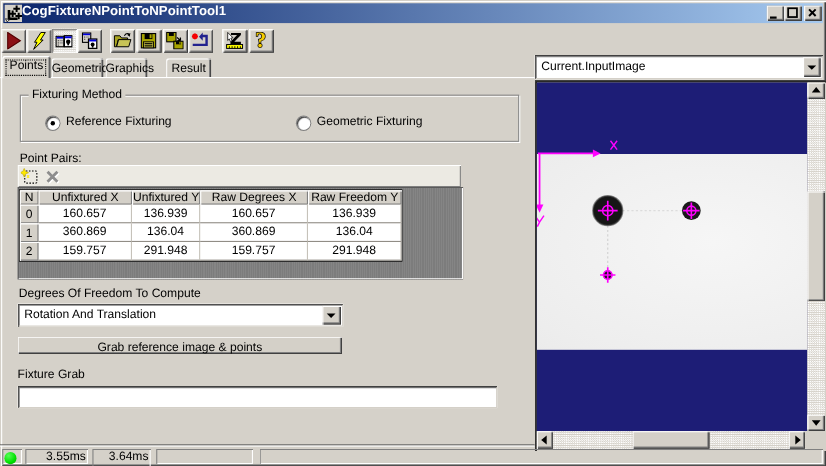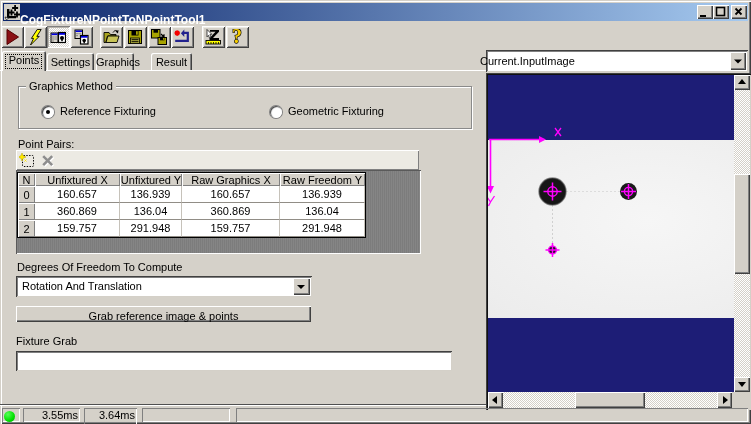--- a/index.html
+++ b/index.html
@@ -5,21 +5,21 @@
   html,body{margin:0;padding:0;}
   body{width:751px;height:424px;position:relative;overflow:hidden;
        background:#d5d1c9;font-family:"Liberation Sans",sans-serif;
        font-size:11px;color:#000;}
   .abs{position:absolute;}
   .win{width:751px;height:424px;position:absolute;left:0;top:0;
        box-shadow:inset 1px 1px 0 #d4d0c8, inset 2px 2px 0 #ffffff,
                   inset -1px -1px 0 #404040, inset -2px -2px 0 #808080;}
   .titlebar{left:3px;top:3px;width:745px;height:18px;
        background:linear-gradient(to right,#0a246a,#a6caf0);}
-  .title-text{left:17px;top:10px;color:#fff;font-weight:bold;font-size:12px;line-height:15px;white-space:nowrap;}
+  .title-text{left:17px;top:0;color:#fff;font-weight:bold;font-size:12px;line-height:15px;white-space:nowrap;}
   .capbtn{width:16px;height:14px;top:2px;background:#d4d0c8;
        box-shadow:inset 1px 1px 0 #fff, inset -1px -1px 0 #404040, inset -2px -2px 0 #808080;
        text-align:center;}
   .tbtn{top:26px;width:23px;height:22px;background:#d4d0c8;
        box-shadow:inset 1px 1px 0 #fff, inset -1px -1px 0 #404040, inset 2px 2px 0 #eceae4, inset -2px -2px 0 #808080;}
   .tbtn svg{position:absolute;left:3px;top:3px;}
   .tbtn.pressed{background-image:conic-gradient(#fff 0 25%, #d9d6cf 0 50%, #fff 0 75%, #d9d6cf 0);
        background-size:2px 2px;
        box-shadow:inset 1px 1px 0 #808080, inset -1px -1px 0 #fff, inset 2px 2px 0 #b8b4ac;}
   .tab{top:53px;height:18px;background:#d4d0c8;
@@ -156,27 +156,27 @@
     <path d="M2 0.5 L6.8 5.3 L4.9 5.7 L6 8.2 L4.5 8.9 L3.4 6.4 L2 7.8 Z" fill="#fff" stroke="#000" stroke-width="0.7"></path>
   </svg>
 </div>
 <div class="abs tbtn" style="left:226px;">
   <svg width="16" height="16">
     <text x="8" y="13.5" text-anchor="middle" font-family="Liberation Serif, serif" font-size="20" font-weight="bold" fill="#f5cc00" stroke="#000" stroke-width="1.3" paint-order="stroke">?</text>
   </svg>
 </div>
 
 <div class="abs tab active" style="left:2px;width:44px;"><span style="position:absolute;left:3px;top:3px;right:4px;bottom:2px;border:1px dotted #000;"></span>Points</div>
-<div class="abs tab" style="left:47px;width:47px;">Settings</div>
+<div class="abs tab" style="left:47px;width:47px;">Geometric</div>
 <div class="abs tab" style="left:96px;width:38px;">Graphics</div>
 <div class="abs tab" style="left:151px;width:41px;">Result</div>
 <div class="abs" style="left:0px;top:70px;width:486px;height:1px;background:#fff;"></div>
 
 <div class="abs groupbox" style="left:18px;top:86px;width:452px;height:41px;"></div>
-<div class="abs lbl" style="left:26px;top:80px;background:#d5d1c9;padding:0 3px;">Graphics Method</div>
+<div class="abs lbl" style="left:26px;top:80px;background:#d5d1c9;padding:0 3px;">Fixturing Method</div>
 <div class="abs" style="left:42px;top:106px;width:12px;height:12px;border-radius:50%;background:#fff;
      box-shadow:inset 1px 1px 1px #404040, inset -1px -1px 1px #fff, 0 0 0 1px #808080;"></div>
 <div class="abs" style="left:46px;top:110px;width:4px;height:4px;border-radius:50%;background:#000;"></div>
 <div class="abs lbl" style="left:60px;top:105px;">Reference Fixturing</div>
 <div class="abs" style="left:270px;top:106px;width:12px;height:12px;border-radius:50%;background:#fff;
      box-shadow:inset 1px 1px 1px #404040, inset -1px -1px 1px #fff, 0 0 0 1px #808080;"></div>
 <div class="abs lbl" style="left:288px;top:105px;">Geometric Fixturing</div>
 
 <div class="abs lbl" style="left:18px;top:138px;">Point Pairs:</div>
 <div class="abs" style="left:16px;top:150px;width:403px;height:20px;background:#eceae3;
@@ -193,21 +193,21 @@
 </div>
 <div class="abs" style="left:16px;top:170px;width:405px;height:84px;background:#818181;
      box-shadow:inset 1px 1px 0 #5a5a5a, inset -1px -1px 0 #fdfdfd;
      background-image:repeating-linear-gradient(90deg,#7c7c7c 0 1px,#858585 1px 2px);"></div>
 <table class="grid abs" style="left:17px;top:172px;">
   <tbody>
       <tr class="h">
         <td class="rh" style="width:17px;">N</td>
         <td style="width:85px;">Unfixtured X</td>
         <td style="width:62px;">Unfixtured Y</td>
-        <td style="width:98px;">Raw Graphics X</td>
+        <td style="width:98px;">Raw Degrees X</td>
         <td style="width:85px;">Raw Freedom Y</td>
       </tr>
   <tr>
         <td class="rh r2">0</td>
         <td class="d">160.657</td>
         <td class="d">136.939</td>
         <td class="d">160.657</td>
         <td class="d">136.939</td>
       </tr>
   <tr>
@@ -232,21 +232,21 @@
 <div class="abs lbl" style="left:22px;top:280px;">Rotation And Translation</div>
 <div class="abs btn3d" style="left:293px;top:278px;width:17px;height:17px;">
   <svg width="17" height="17">
       <path d="M4 7 L12 7 L8 11 Z" fill="#000"></path>
     </svg></div>
 <div class="abs btn3d" style="left:16px;top:306px;width:295px;height:16px;text-align:center;line-height:20px;">Grab reference image &amp; points</div>
 <div class="abs lbl" style="left:16px;top:335px;">Fixture Grab</div>
 <div class="abs sunken" style="left:16px;top:351px;width:436px;height:20px;"></div>
 
 <div class="abs sunken" style="left:486px;top:50px;width:262px;height:22px;"></div>
-<div class="abs lbl" style="left:480px;top:55px;">Current.InputImage</div>
+<div class="abs lbl" style="left:492px;top:55px;">Current.InputImage</div>
 <div class="abs btn3d" style="left:730px;top:52px;width:16px;height:18px;">
   <svg width="16" height="18">
       <path d="M4 7.5 L12 7.5 L8 11.5 Z" fill="#000"></path>
     </svg></div>
 <div class="abs" style="left:486px;top:73px;width:265px;height:337px;background:#d4d0c8;
      box-shadow:inset 1px 1px 0 #404040, inset 2px 2px 0 #111;">
 
   <div class="abs" style="left:2px;top:2px;width:246px;height:317px;background:#1d1d76;overflow:hidden;">
     <div class="abs" style="left:0px;top:65px;width:246px;height:178px;
          background:radial-gradient(ellipse 150% 120% at 65% 45%, #f6f6f6 0%, #ededed 55%, #e2e2e2 100%);"></div>

